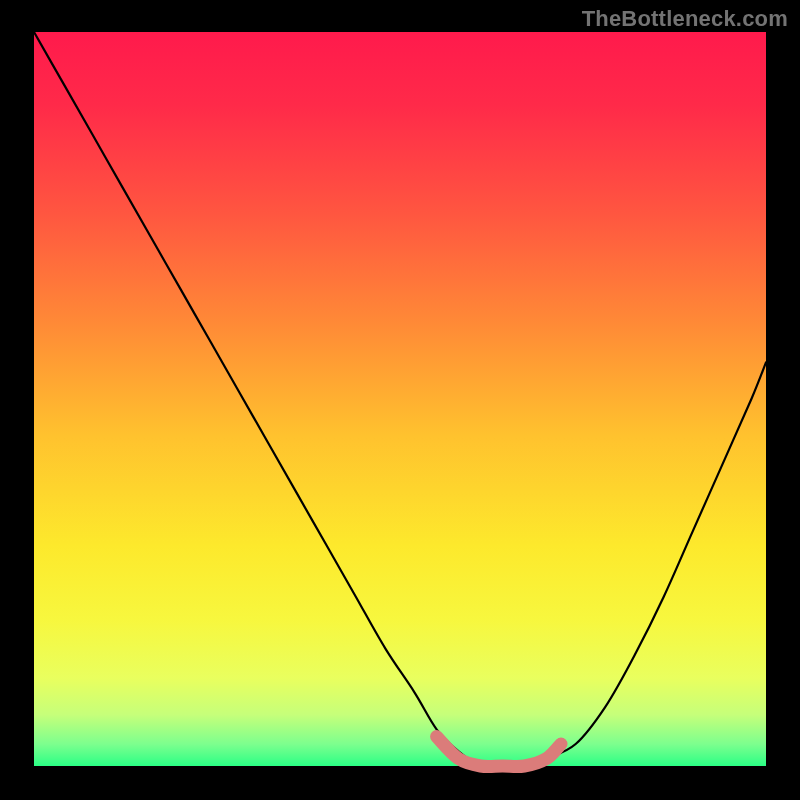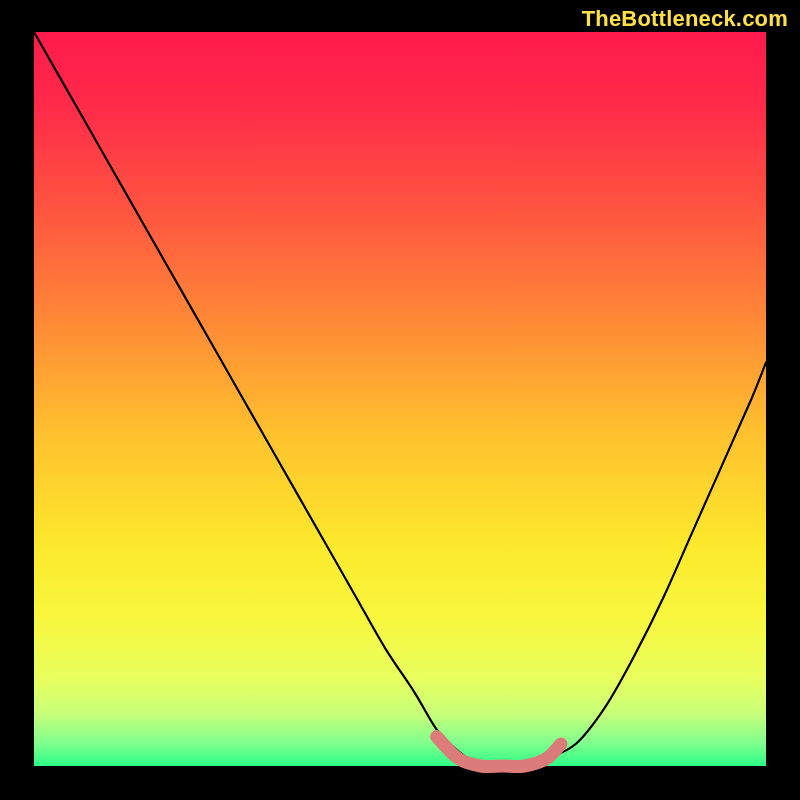--- a/index.html
+++ b/index.html
@@ -14,21 +14,21 @@
   .stage {
     position: relative;
     width: 800px;
     height: 800px;
     background: #000;
   }
   .watermark {
     position: absolute;
     top: 6px;
     right: 12px;
-    color: #fde047;
+    color: #737373;
     font-size: 22px;
     font-weight: 600;
     letter-spacing: 0.2px;
     user-select: none;
   }
   svg {
     position: absolute;
     top: 0;
     left: 0;
   }

